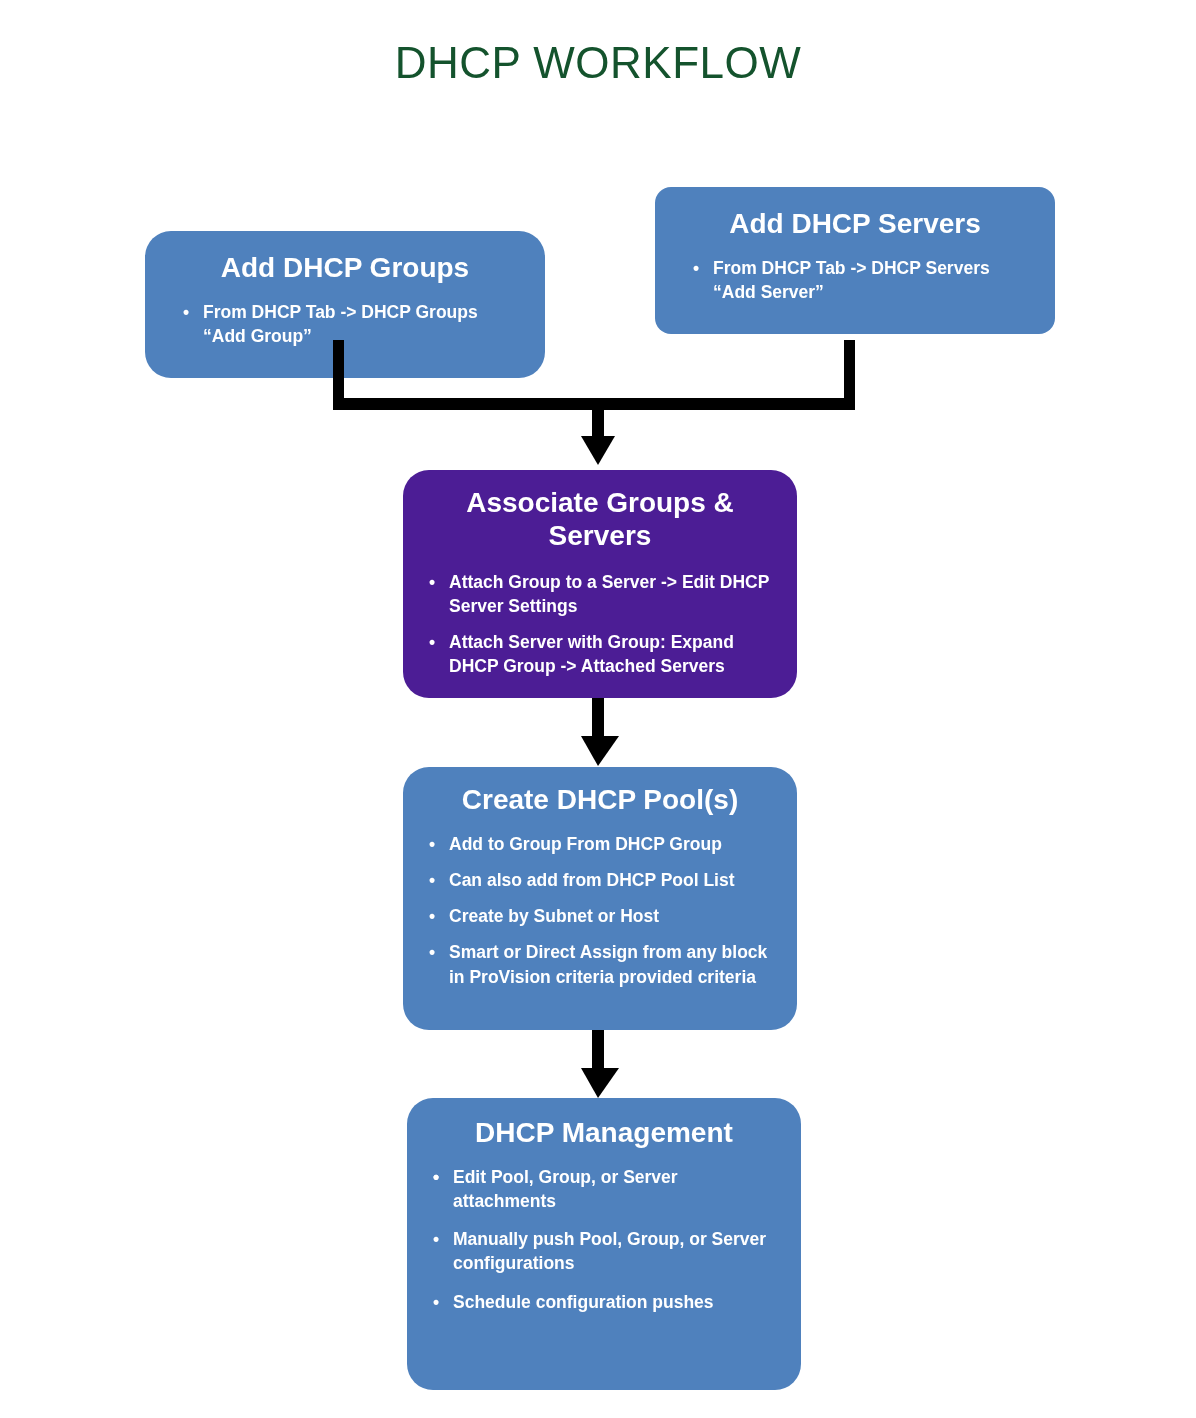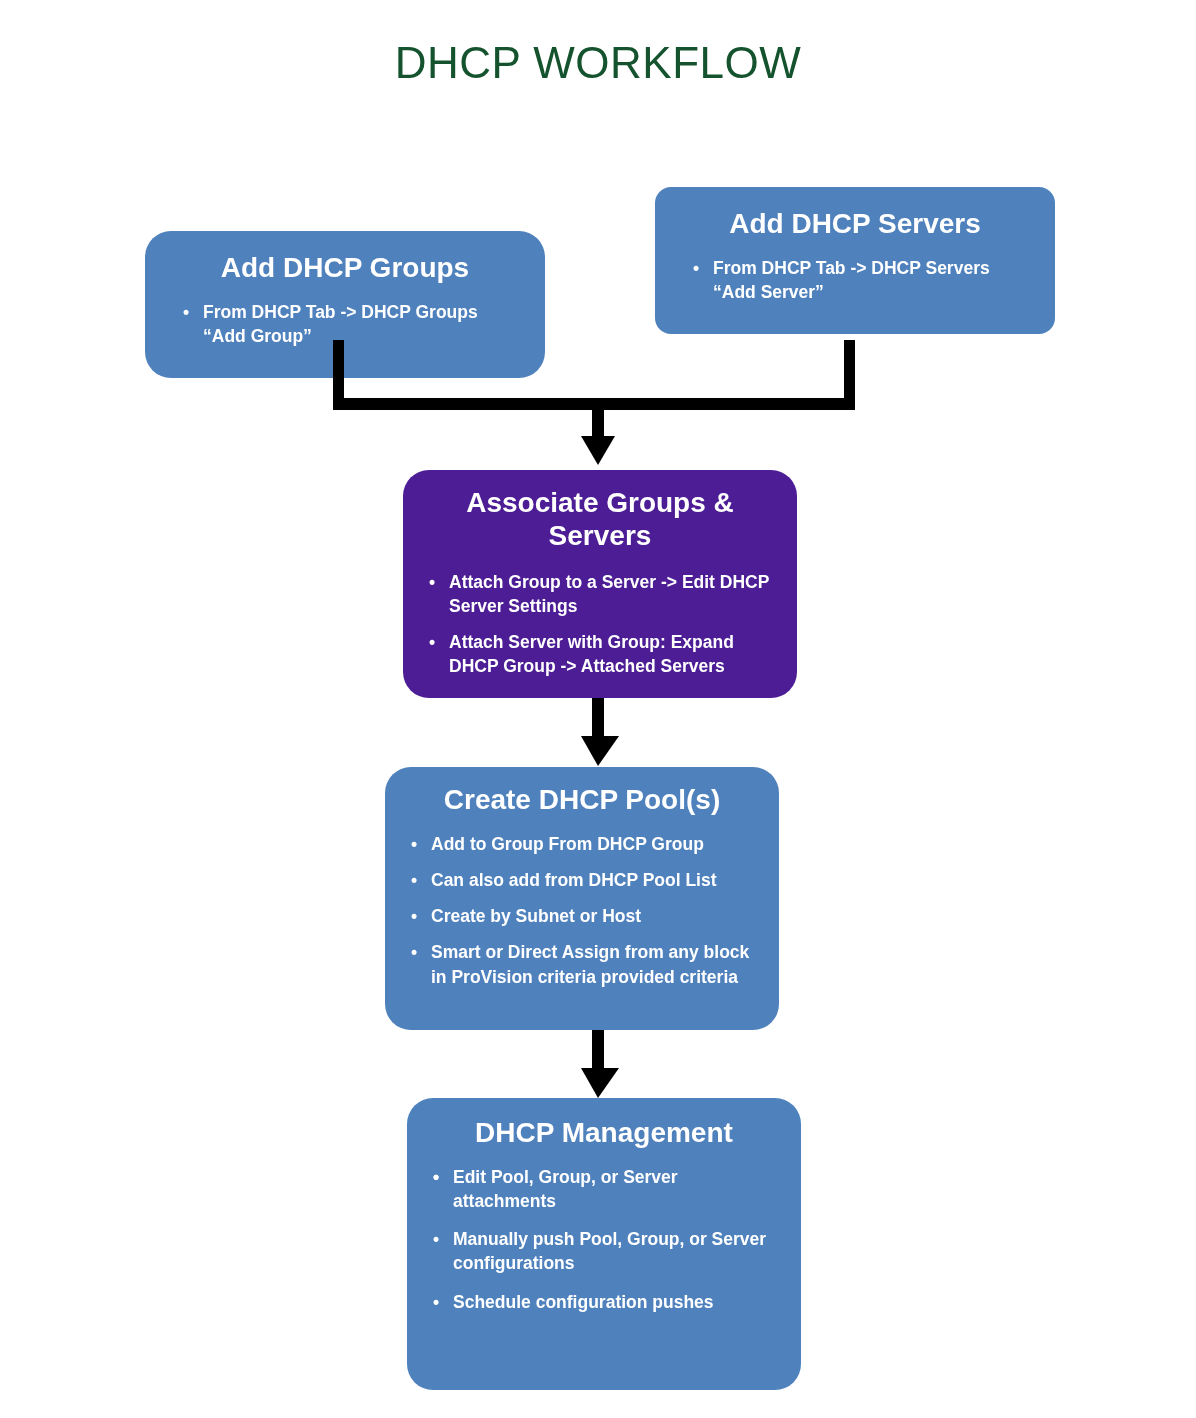--- a/index.html
+++ b/index.html
@@ -74,21 +74,21 @@
     top: 0;
     font-size: 17.5px;
     line-height: 1.38;
     color: #ffffff;
   }
 
   
   #node-groups  { left: 145px; top: 187px; width: 400px; height: 147px; margin-top: 44px; }
   #node-servers { left: 655px; top: 187px; width: 400px; height: 147px; }
   #node-assoc   { left: 403px; top: 470px; width: 394px; height: 228px; }
-  #node-pools   { left: 385px; top: 767px; width: 394px; height: 263px; }
+  #node-pools   { left: 403px; top: 767px; width: 394px; height: 263px; }
   #node-mgmt    { left: 407px; top: 1098px; width: 394px; height: 292px; }
 
   #node-groups  .node-title,
   #node-servers .node-title { padding-top: 20px; }
   #node-groups  .node-bullets,
   #node-servers .node-bullets { margin: 16px 22px 0 34px; }
 
   #node-assoc .node-title { padding-top: 16px; }
   #node-assoc .node-bullets { margin: 18px 18px 0 22px; }
   #node-assoc .node-bullets li { margin-bottom: 12px; }

